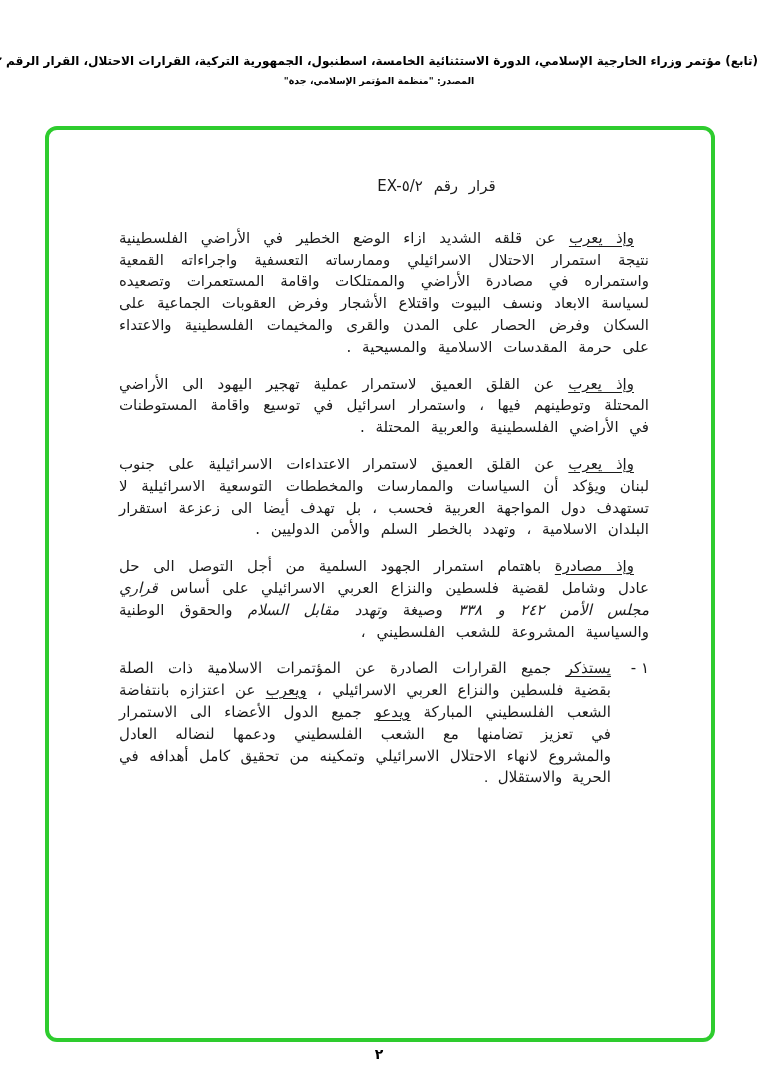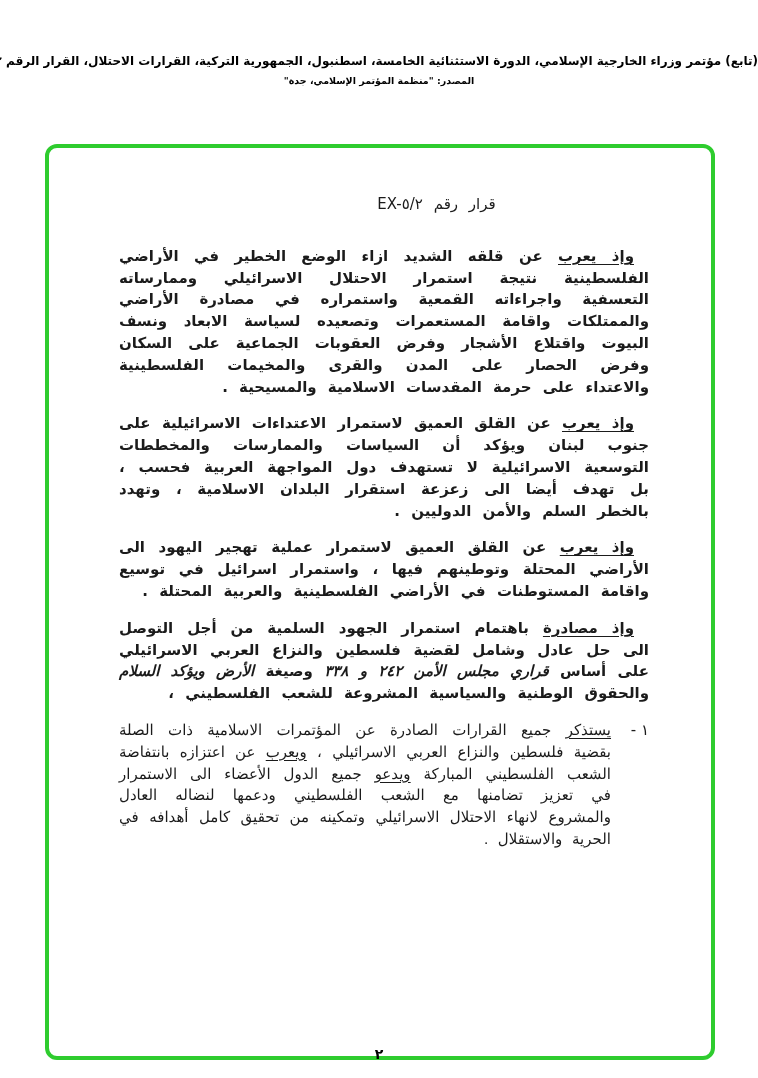--- a/index.html
+++ b/index.html
@@ -27,21 +27,21 @@
     direction:rtl;
     margin-top:7px;
     font-size:9.5px;
     font-weight:700;
     color:#000;
   }
 
   
   .scan-frame {
     position:absolute;
-    top:144px; left:45px;
+    top:126px; left:45px;
     width:670px; height:916px;
     border:4px solid #2ecc2e;
     border-radius:12px;
     background:#ffffff;
   }
   .scan-content {
     direction:rtl;
     height:100%;
     padding:34px 62px 0 70px;
     font-size:15px;
@@ -55,21 +55,20 @@
     margin:12px 0 30px 0;
     word-spacing:6px;
     white-space:nowrap;
   }
 
   .para {
     text-align:justify;
     text-indent:15px;
     word-spacing:6px;
     margin-bottom:15px;
-    font-weight:bold;
   }
   .lead { text-decoration:underline; text-underline-offset:3px; }
   .italic { font-style:italic; }
 
   .item { display:flex; gap:8px; margin-top:6px; }
   .item-num { flex:none; width:30px; white-space:nowrap; }
   .item-text { flex:1; text-align:justify; word-spacing:6px;font-family:Liberation Serif, serif; }
 
   
   .page-number {
@@ -103,34 +102,34 @@
         <bdi dir="ltr">EX-٥/٢</bdi>
       </div>
 
       <p class="para">
         <span class="lead">وإذ يعرب</span>
         <span>عن قلقه الشديد ازاء الوضع الخطير في الأراضي الفلسطينية نتيجة استمرار الاحتلال الاسرائيلي وممارساته التعسفية واجراءاته القمعية واستمراره في مصادرة الأراضي والممتلكات واقامة المستعمرات وتصعيده لسياسة الابعاد ونسف البيوت واقتلاع الأشجار وفرض العقوبات الجماعية على السكان وفرض الحصار على المدن والقرى والمخيمات الفلسطينية والاعتداء على حرمة المقدسات الاسلامية والمسيحية .</span>
       </p>
 
       <p class="para">
         <span class="lead">وإذ يعرب</span>
-        <span>عن القلق العميق لاستمرار الاعتداءات الاسرائيلية على جنوب لبنان ويؤكد أن السياسات والممارسات والمخططات التوسعية الاسرائيلية لا تستهدف دول المواجهة العربية فحسب ، بل تهدف أيضا الى زعزعة استقرار البلدان الاسلامية ، وتهدد بالخطر السلم والأمن الدوليين .</span>
+        <span>عن القلق العميق لاستمرار عملية تهجير اليهود الى الأراضي المحتلة وتوطينهم فيها ، واستمرار اسرائيل في توسيع واقامة المستوطنات في الأراضي الفلسطينية والعربية المحتلة .</span>
       </p>
 
       <p class="para">
         <span class="lead">وإذ يعرب</span>
-        <span>عن القلق العميق لاستمرار عملية تهجير اليهود الى الأراضي المحتلة وتوطينهم فيها ، واستمرار اسرائيل في توسيع واقامة المستوطنات في الأراضي الفلسطينية والعربية المحتلة .</span>
+        <span>عن القلق العميق لاستمرار الاعتداءات الاسرائيلية على جنوب لبنان ويؤكد أن السياسات والممارسات والمخططات التوسعية الاسرائيلية لا تستهدف دول المواجهة العربية فحسب ، بل تهدف أيضا الى زعزعة استقرار البلدان الاسلامية ، وتهدد بالخطر السلم والأمن الدوليين .</span>
       </p>
 
       <p class="para">
         <span class="lead">وإذ مصادرة</span>
         <span>باهتمام استمرار الجهود السلمية من أجل التوصل الى حل عادل وشامل لقضية فلسطين والنزاع العربي الاسرائيلي على أساس</span>
         <span class="italic">قراري مجلس الأمن ٢٤٢ و ٣٣٨</span>
         <span>وصيغة</span>
-        <span class="italic">الأرض ويؤكد السلام</span>
+        <span class="italic">وتهدد مقابل السلام</span>
         <span>والحقوق الوطنية والسياسية المشروعة للشعب الفلسطيني ،</span>
       </p>
 
 
       <div class="item">
         <span class="item-num">١ -</span>
         <div class="item-text">
           <span class="lead">يستذكر</span>
           <span>جميع القرارات الصادرة عن المؤتمرات الاسلامية ذات الصلة بقضية فلسطين والنزاع العربي الاسرائيلي ،</span>
           <span class="lead">ويعرب</span>

